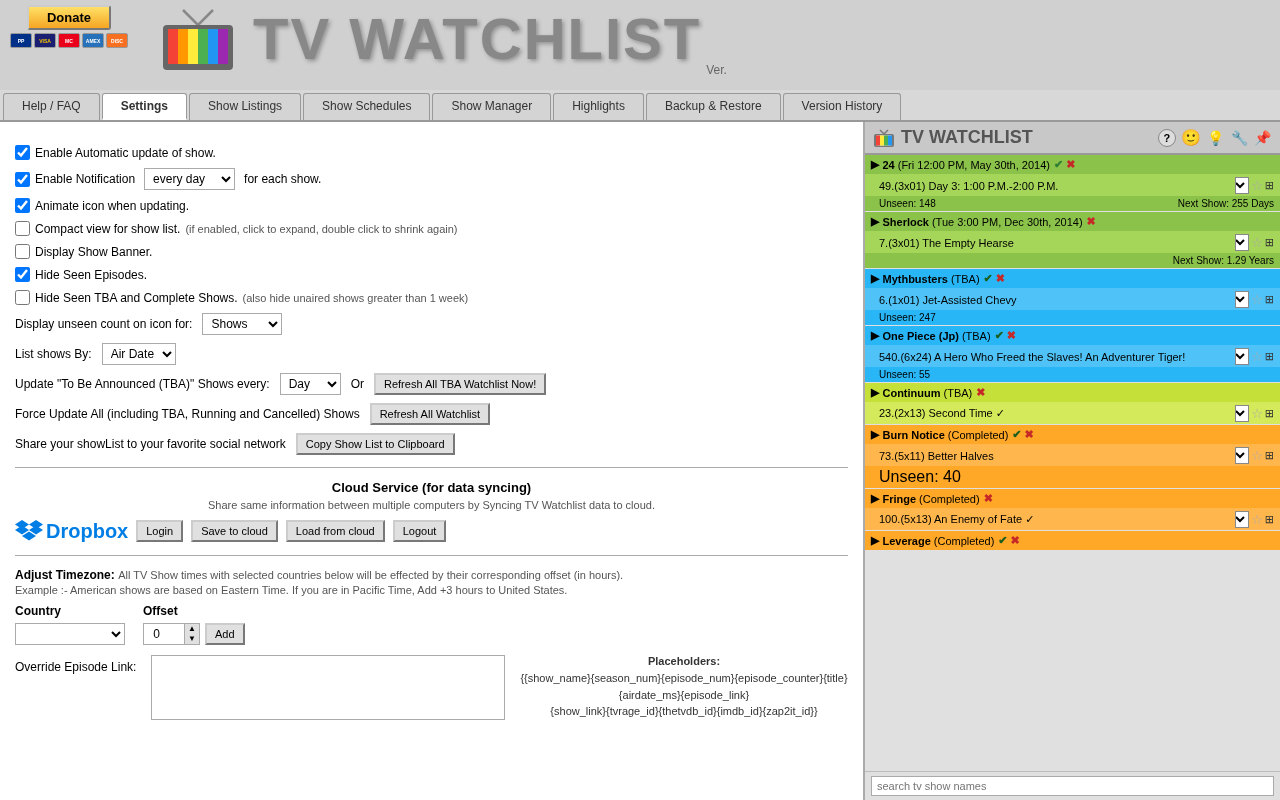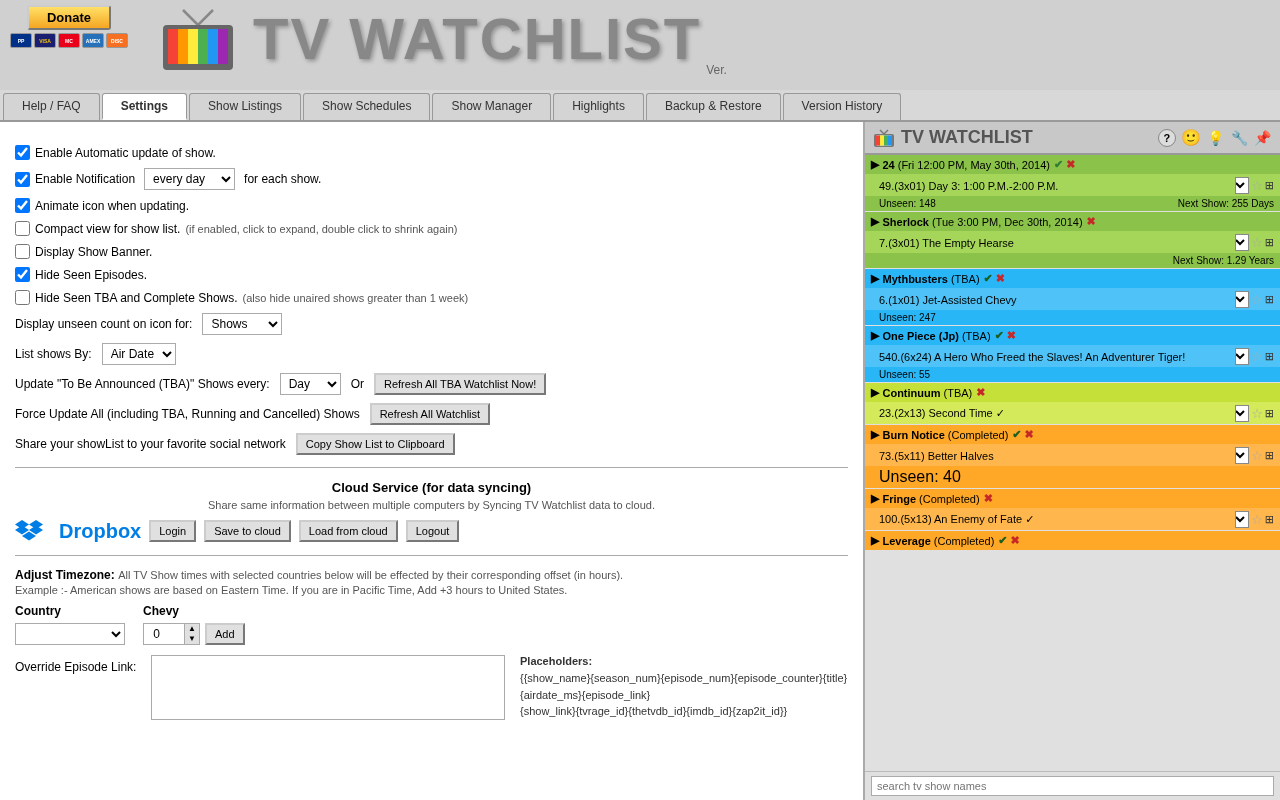--- a/index.html
+++ b/index.html
@@ -52,35 +52,35 @@
     select, .select-box { border: 1px solid #aaa; padding: 2px 4px; font-size: 12px; background: white; }
     .inline-btn { border: 2px outset #ccc; background: #e0e0e0; padding: 3px 8px; font-size: 11px; cursor: pointer; }
 
     .section-divider { border: none; border-top: 1px solid #aaa; margin: 12px 0; }
 
     
     .cloud-section { margin: 10px 0; }
     .cloud-title { text-align: center; font-size: 13px; font-weight: bold; margin-bottom: 4px; }
     .cloud-desc { font-size: 11px; color: #555; text-align: center; margin-bottom: 8px; }
     .cloud-row { display: flex; align-items: center; gap: 8px; margin-bottom: 5px; }
-    .dropbox-logo { display: flex; align-items: center; gap: 16px; font-size: 18px; font-weight: bold; color: #007ee5; }
+    .dropbox-logo { display: flex; align-items: center; gap: 3px; font-size: 18px; font-weight: bold; color: #007ee5; }
 
     
     .tz-section { margin: 10px 0; }
     .tz-title { font-weight: bold; font-size: 12px; display: inline; }
     .tz-desc { font-size: 11px; color: #555; }
     .tz-table { display: flex; gap: 18px; margin-top: 5px; }
     .tz-col-label { font-weight: bold; font-size: 12px; margin-bottom: 5px; }
     .tz-input-row { display: flex; align-items: center; gap: 5px; }
 
     
     .override-section { margin: 10px 0; display: flex; gap: 15px; align-items: flex-start; }
     .override-label { font-size: 12px; padding-top: 5px; white-space: nowrap; }
     .override-textarea { width: 490px; height: 65px; border: 1px solid #aaa; font-size: 11px; resize: none; }
-    .placeholder-box { font-size: 11px; color: #333; }
+    .placeholder-box { font-size: 11px; color: #333; text-align: center; }
     .placeholder-title { font-weight: bold; margin-bottom: 3px; }
 
     
     .spinner-wrap { display: flex; align-items: center; border: 1px solid #aaa; background: white; }
     .spinner-input { width: 40px; border: none; text-align: center; font-size: 12px; padding: 2px; }
     .spinner-btns { display: flex; flex-direction: column; }
     .spinner-btn { width: 15px; height: 10px; font-size: 8px; border: none; background: #e0e0e0; cursor: pointer; border-left: 1px solid #aaa; display: flex; align-items: center; justify-content: center; line-height: 1; }
 
     
     ::-webkit-scrollbar { width: 10px; }
@@ -250,21 +250,21 @@
       <div class="tz-table" style="margin-top:8px;">
         <div>
           <div class="tz-col-label">Country</div>
           <select style="width:110px;">
             <option></option>
             <option>United States</option>
             <option>United Kingdom</option>
           </select>
         </div>
         <div>
-          <div class="tz-col-label">Chevy</div>
+          <div class="tz-col-label">Offset</div>
           <div class="tz-input-row">
             <div class="spinner-wrap">
               <input type="number" class="spinner-input" value="0" style="">
               <div class="spinner-btns">
                 <button class="spinner-btn">▲</button>
                 <button class="spinner-btn">▼</button>
               </div>
             </div>
             <button class="inline-btn">Add</button>
           </div>

